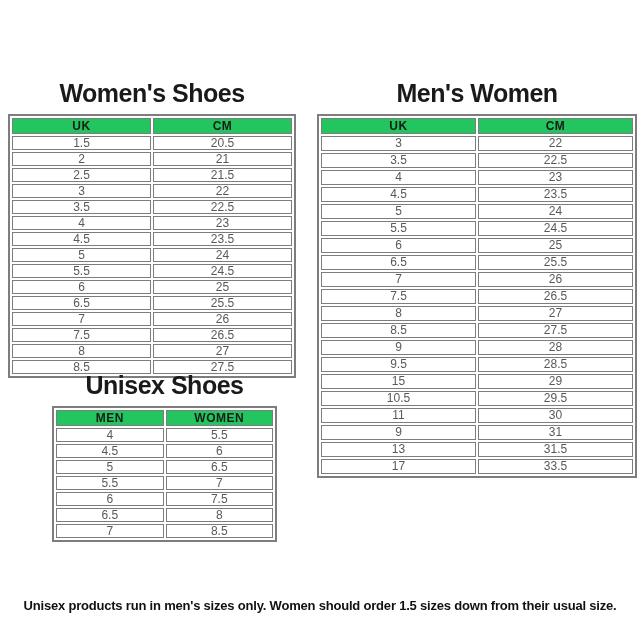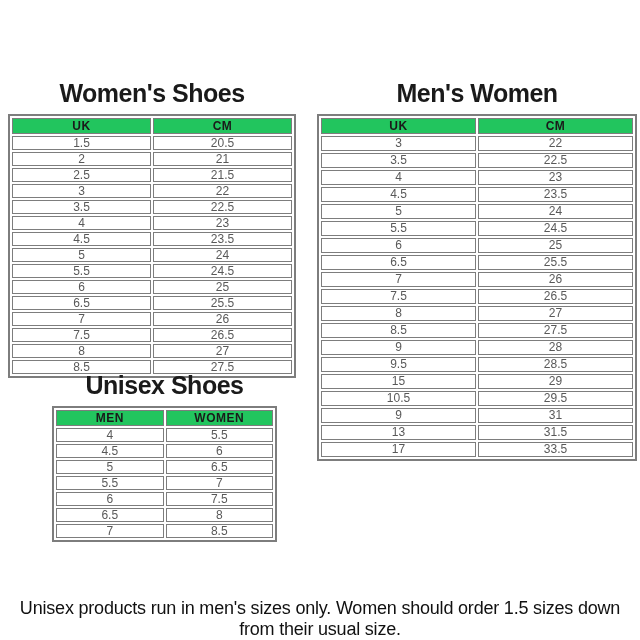--- a/index.html
+++ b/index.html
@@ -55,22 +55,22 @@
     line-height: 12px;
   }
   .section-men table.size-table td { height: 13px; line-height: 13px; }
 
   .footnote {
     position: absolute;
     left: 0;
     top: 598px;
     width: 100%;
     text-align: center;
-    font-size: 18px;
-    font-weight: normal;
+    font-size: 13px;
+    font-weight: bold;
     color: #111111;
     letter-spacing: -0.2px;
   }
 </style>
 </head>
 <body>
 
 <div class="sheet">
 
   <section class="section section-women">
@@ -215,20 +215,24 @@
           </tr>
           <tr>
             <td>15</td>
             <td>29</td>
           </tr>
           <tr>
             <td>10.5</td>
             <td>29.5</td>
           </tr>
           <tr>
+            <td>11</td>
+            <td>30</td>
+          </tr>
+          <tr>
             <td>9</td>
             <td>31</td>
           </tr>
           <tr>
             <td>13</td>
             <td>31.5</td>
           </tr>
           <tr>
             <td>17</td>
             <td>33.5</td>

